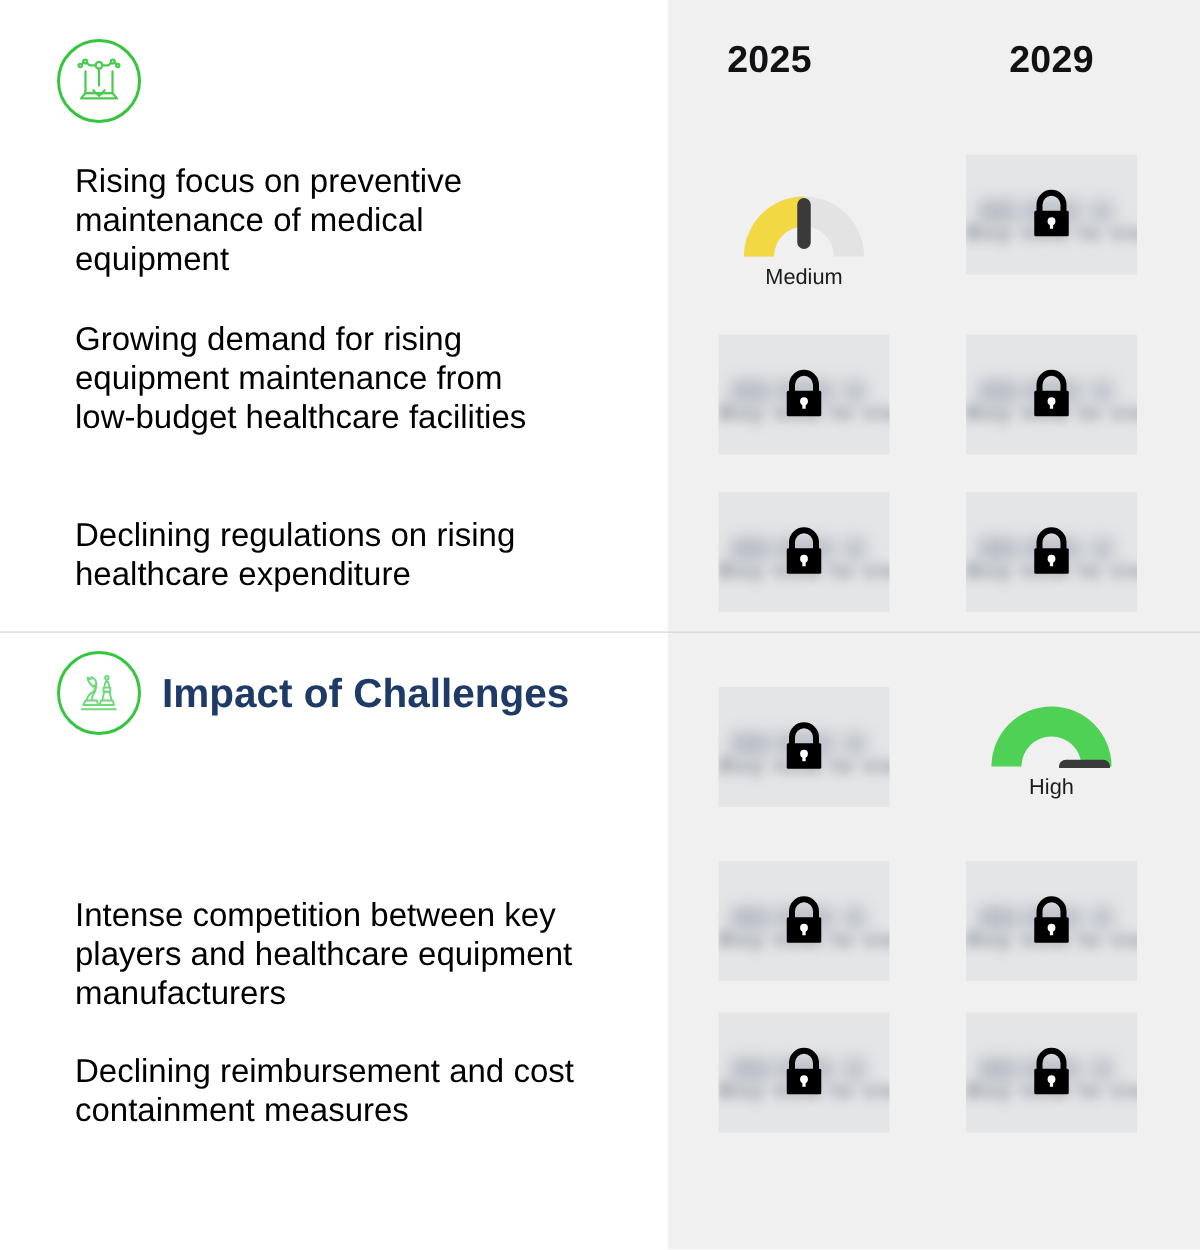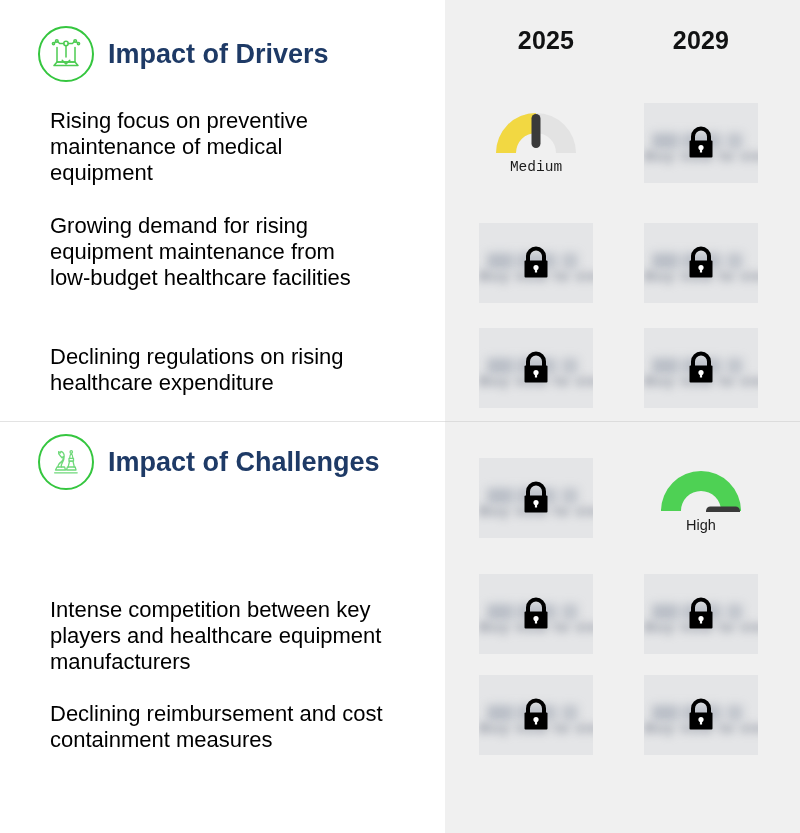--- a/index.html
+++ b/index.html
@@ -15,21 +15,21 @@
   
   .data-panel{
     position:absolute;left:445px;top:0;width:355px;height:833px;
     background:#f0f0f0;
   }
   .col-header{
     position:absolute;top:26px;
     font-size:25px;font-weight:700;color:#111213;
     text-align:center;width:120px;letter-spacing:.2px;
   }
-  .col-header.c0{left:486px;}
+  .col-header.c0{left:453px;}
   .col-header.c1{left:641px;}
 
   
   .divider{
     position:absolute;left:0;top:421px;width:800px;height:1px;
     background:#dcdcdc;
   }
   .divider .left-white{
     position:absolute;left:0;top:0;width:445px;height:1px;background:#e3e3e3;
   }
@@ -111,21 +111,20 @@
         <circle cx="26.2" cy="4" r="1.3"></circle>
         <circle cx="7.8" cy="4" r="1.3"></circle>
         <circle cx="29.5" cy="6.6" r="1.1"></circle>
         <circle cx="4.5" cy="6.6" r="1.1"></circle>
         <path d="M27.2 4.6 L28.6 5.8"></path>
         <path d="M6.8 4.6 L5.4 5.8"></path>
         <path d="M8 10.5 V25 H26 V10.5"></path>
         <path d="M5 28.6 H29 L26 25 H8 Z"></path>
       </svg>
     </div>
-    <div class="sec-title">Impact of Drivers</div>
   </div>
 
   <div class="item" style="left:50px;top:108px;width:330px;">Rising focus on preventive maintenance of medical equipment</div>
   <div class="item" style="left:50px;top:213px;width:330px;">Growing demand for rising equipment maintenance from low-budget healthcare facilities</div>
   <div class="item" style="left:50px;top:344px;width:330px;">Declining regulations on rising healthcare expenditure</div>
 
   <div class="divider">
     <div class="left-white"></div>
   </div>
 
@@ -143,21 +142,21 @@
         <circle cx="22.25" cy="6.9" r="1.2"></circle>
         <path d="M5.6 27.8 H28.2"></path>
       </svg>
     </div>
     <div class="sec-title">Impact of Challenges</div>
   </div>
 
   <div class="item" style="left:50px;top:597px;width:340px;">Intense competition between key players and healthcare equipment manufacturers</div>
   <div class="item" style="left:50px;top:701px;width:340px;">Declining reimbursement and cost containment measures</div>
 
-  <div class="gauge-cell" style="left:476px;top:108px;font-family:Liberation Mono, monospace;">
+  <div class="gauge-cell" style="left:476px;top:126px;">
     <div class="gauge">
       <svg width="86" height="46" viewBox="0 0 86 46">
         <path d="M3 45 A40 40 0 0 1 83 45 L63 45 A20 20 0 0 0 23 45 Z" fill="#e3e3e3"></path>
         <path d="M3 45 A40 40 0 0 1 43 5 L43 25 A20 20 0 0 0 23 45 Z" fill="#f2d842"></path>
         <g transform="rotate(0 43 45)">
           <rect x="38.5" y="6" width="9" height="34" rx="4.5" fill="#3a3a3a"></rect>
         </g>
       </svg>
     </div>
     <div class="gauge-label">Medium</div>

